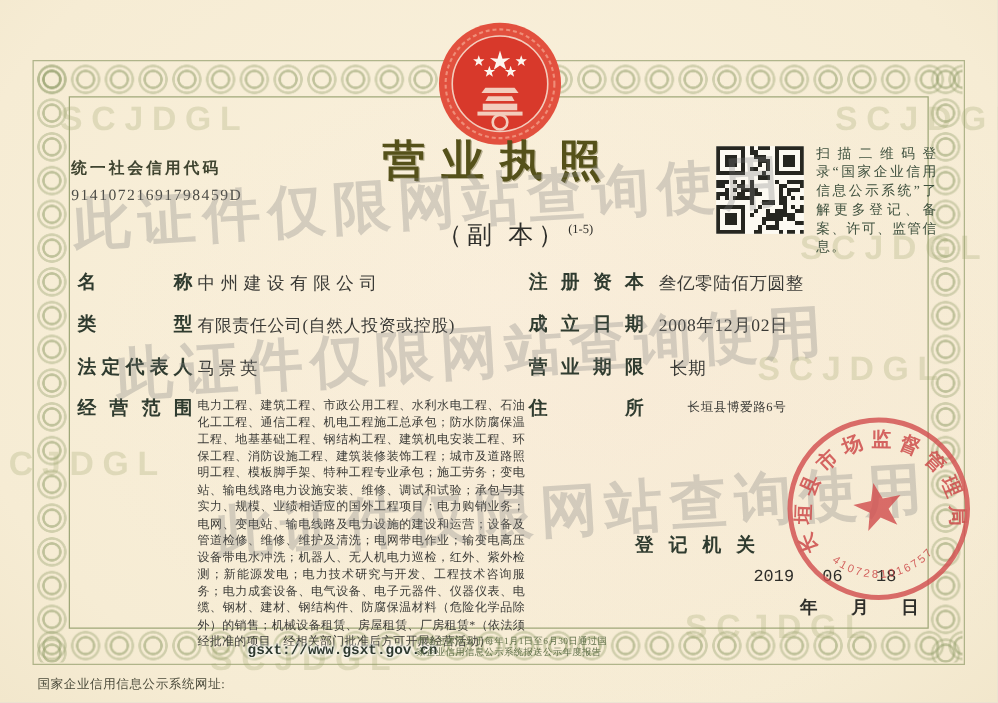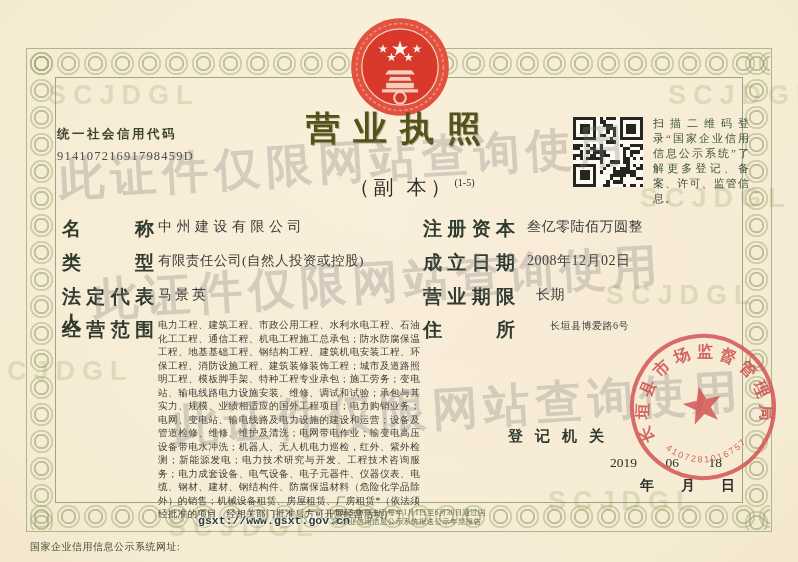--- a/index.html
+++ b/index.html
@@ -45,32 +45,32 @@
   .subtitle { position:absolute; left:312px; top:174px; width:200px; text-align:center;
     z-index:5; font-size:20px; color:#2e2e2a; letter-spacing:4px; }
   .subtitle sup { font-size:10px; letter-spacing:0; }
   .qr { position:absolute; left:573px; top:117px; width:70px; height:70px; z-index:5;
     background:#fdfaf2; }
   .qr-caption { position:absolute; left:653px; top:116px; width:97px; z-index:5;
     font-size:11px; line-height:15px; color:#3d4f3d; letter-spacing:1px; text-align:justify; }
   
   .flabel { position:absolute; z-index:5; width:92px;
     font-family:"Liberation Sans","DejaVu Sans",sans-serif; font-weight:bold;
-    font-size:19px; color:#2f3b2f; text-align:justify; text-align-last:justify;
+    font-size:15px; color:#2f3b2f; text-align:justify; text-align-last:justify;
     -moz-text-align-last:justify; }
   .fvalue { position:absolute; z-index:5; font-size:13.5px; color:#3a3a36;
     letter-spacing:.5px; white-space:nowrap; }
   .scope { position:absolute; left:158px; top:318px; width:262px; z-index:5;
     font-size:9.6px; line-height:13.5px; color:#3c3c38; text-align:justify;
     letter-spacing:.2px; }
   
   .reg-label { position:absolute; left:508px; top:427px; width:96px; z-index:5;
     font-family:"Liberation Sans","DejaVu Sans",sans-serif; font-weight:bold;
     font-size:15px; color:#2f3b2f; text-align:justify; text-align-last:justify; }
-  .date-part { position:absolute; z-index:5; font-size:13.5px; color:#2e2e2a; text-align:right; }
+  .date-part { position:absolute; z-index:5; font-size:13.5px; color:#2e2e2a; text-align:center;font-family:Liberation Mono, monospace; }
   .date-unit { position:absolute; z-index:5; font-size:14px; color:#2e2e2a;
     font-family:"Liberation Sans","DejaVu Sans",sans-serif; font-weight:bold; }
   .seal { position:absolute; left:628px; top:332px; width:150px; height:150px; z-index:9;
     transform:rotate(-12deg); opacity:.82; pointer-events:none; }
   
   .footer-left { position:absolute; left:30px; top:540px; z-index:5; font-size:10px;
     color:#4a4a3a; letter-spacing:.5px; }
   .footer-url { position:absolute; left:198px; top:514px; z-index:6; font-size:11.5px;
     font-weight:bold; color:#2f3a2f; font-family:"Liberation Mono","DejaVu Sans Mono",monospace;
     text-shadow:0 0 2px #fff,0 0 3px #fff,0 0 4px #fff; }

